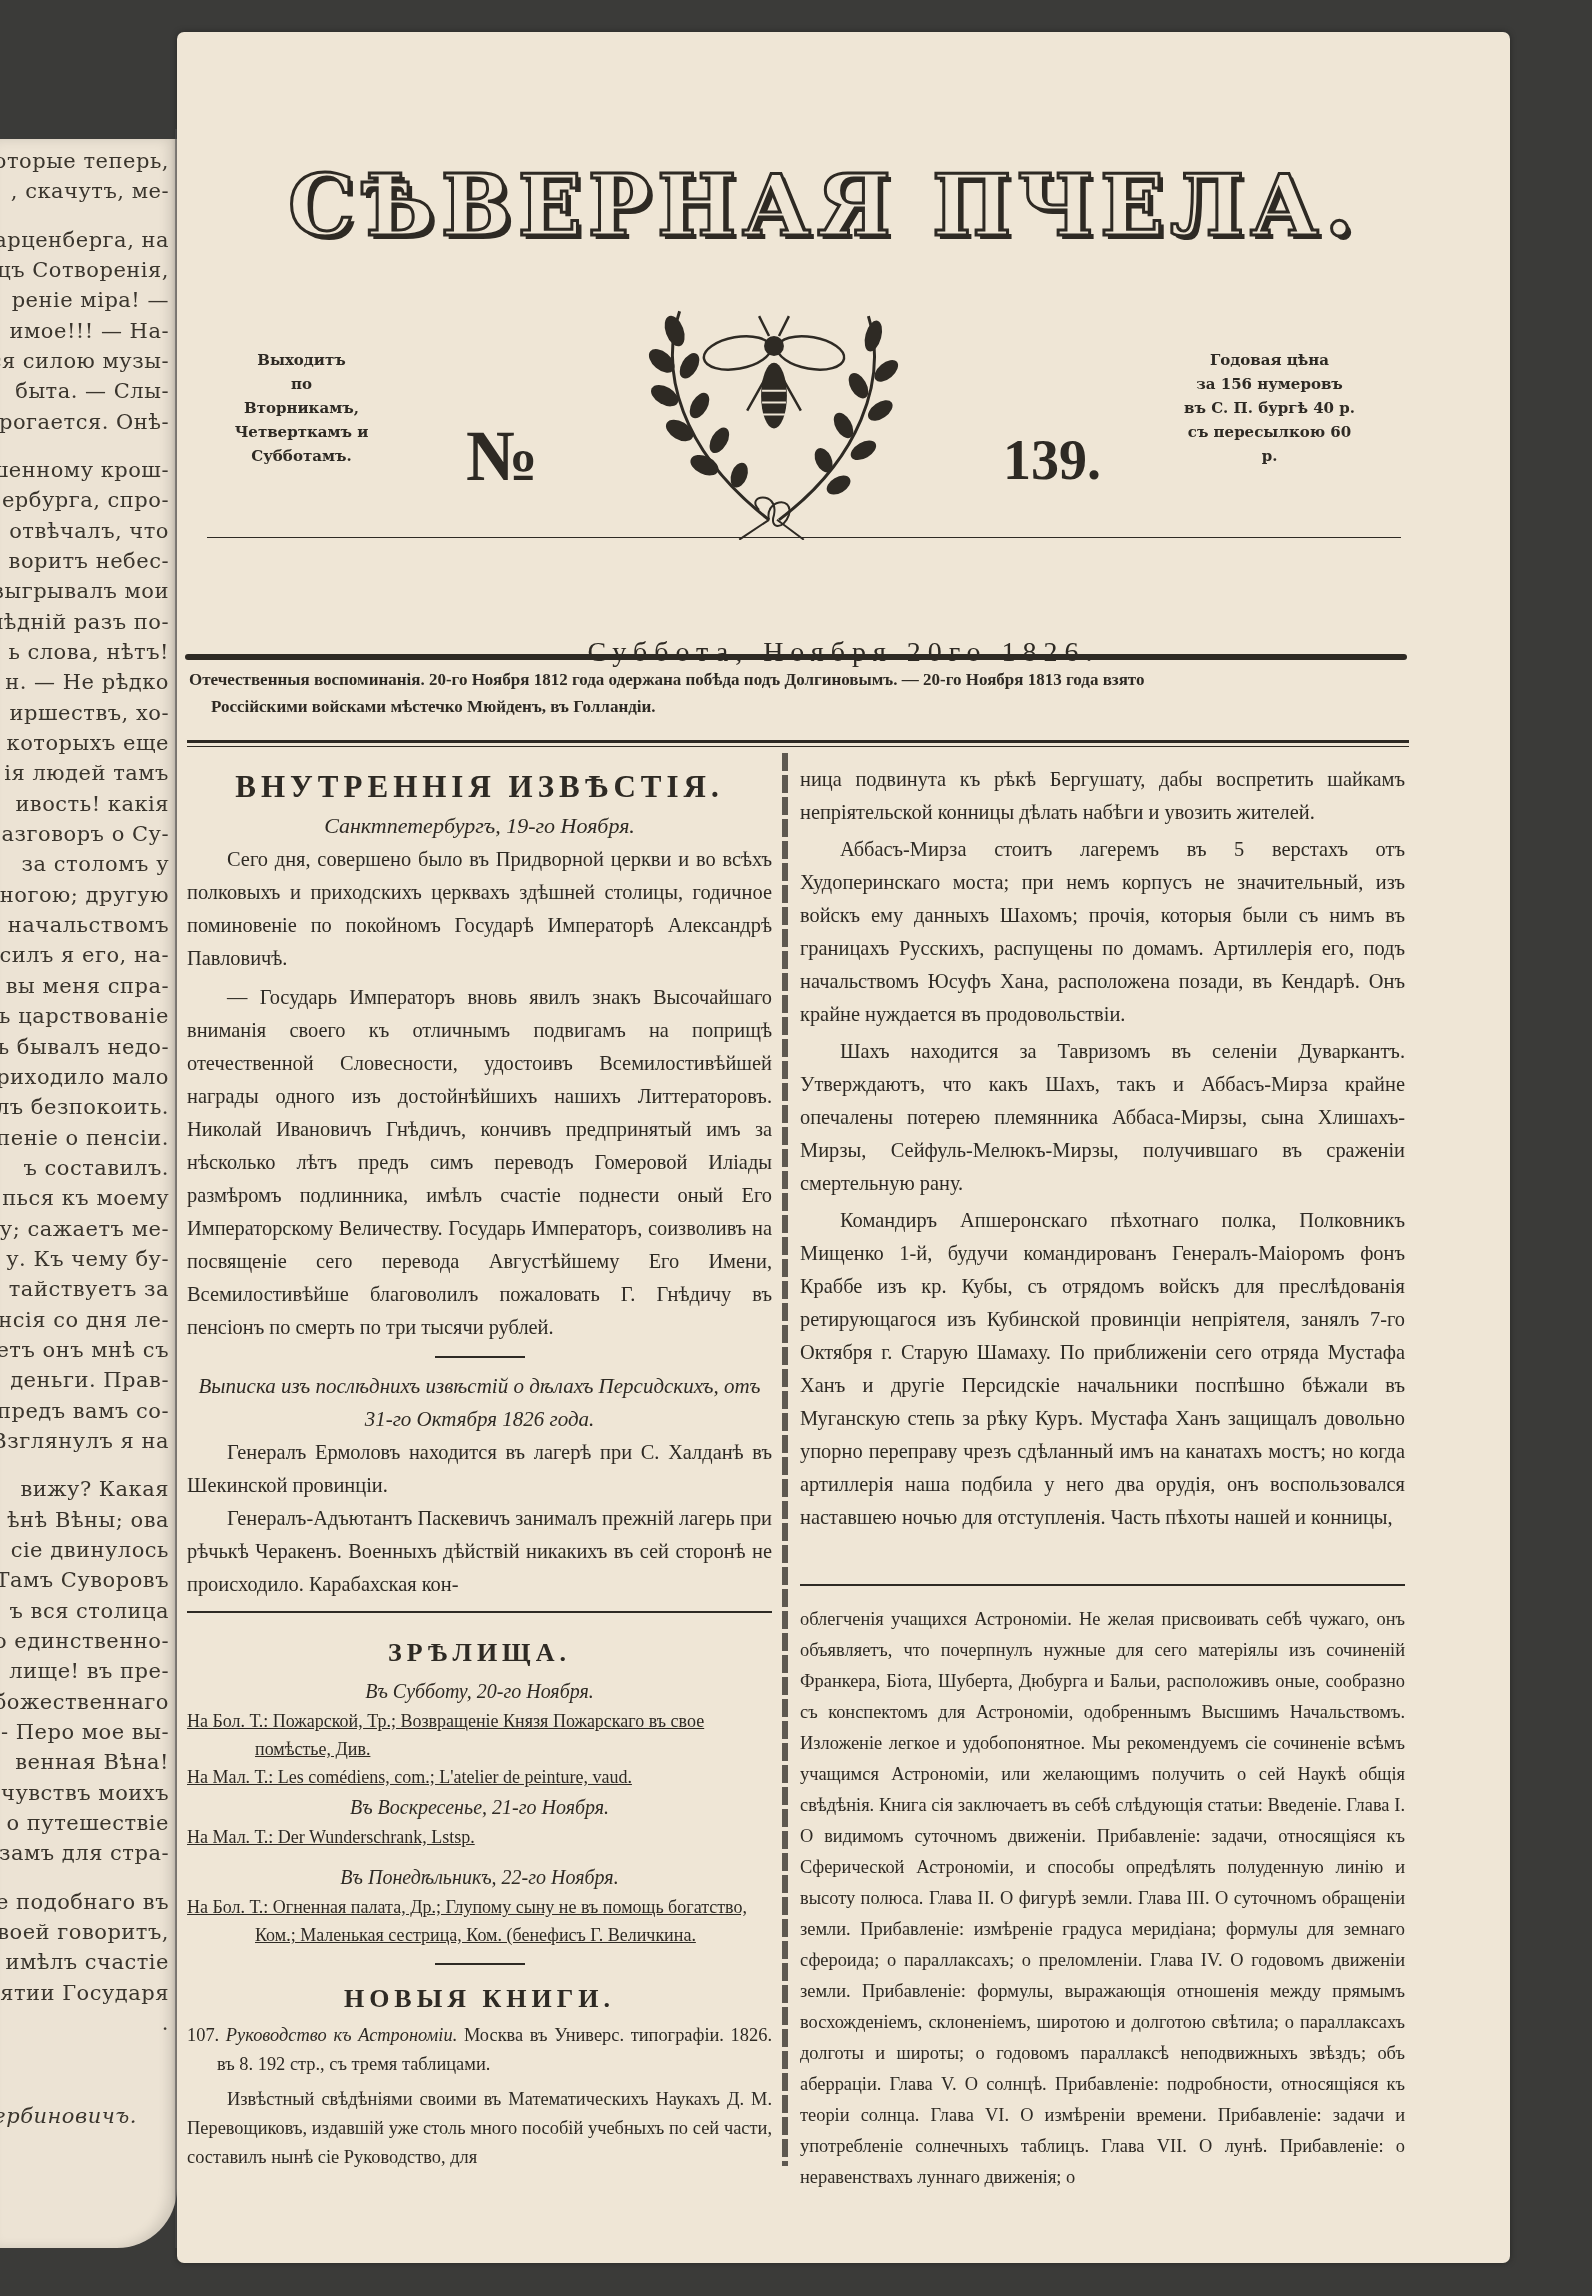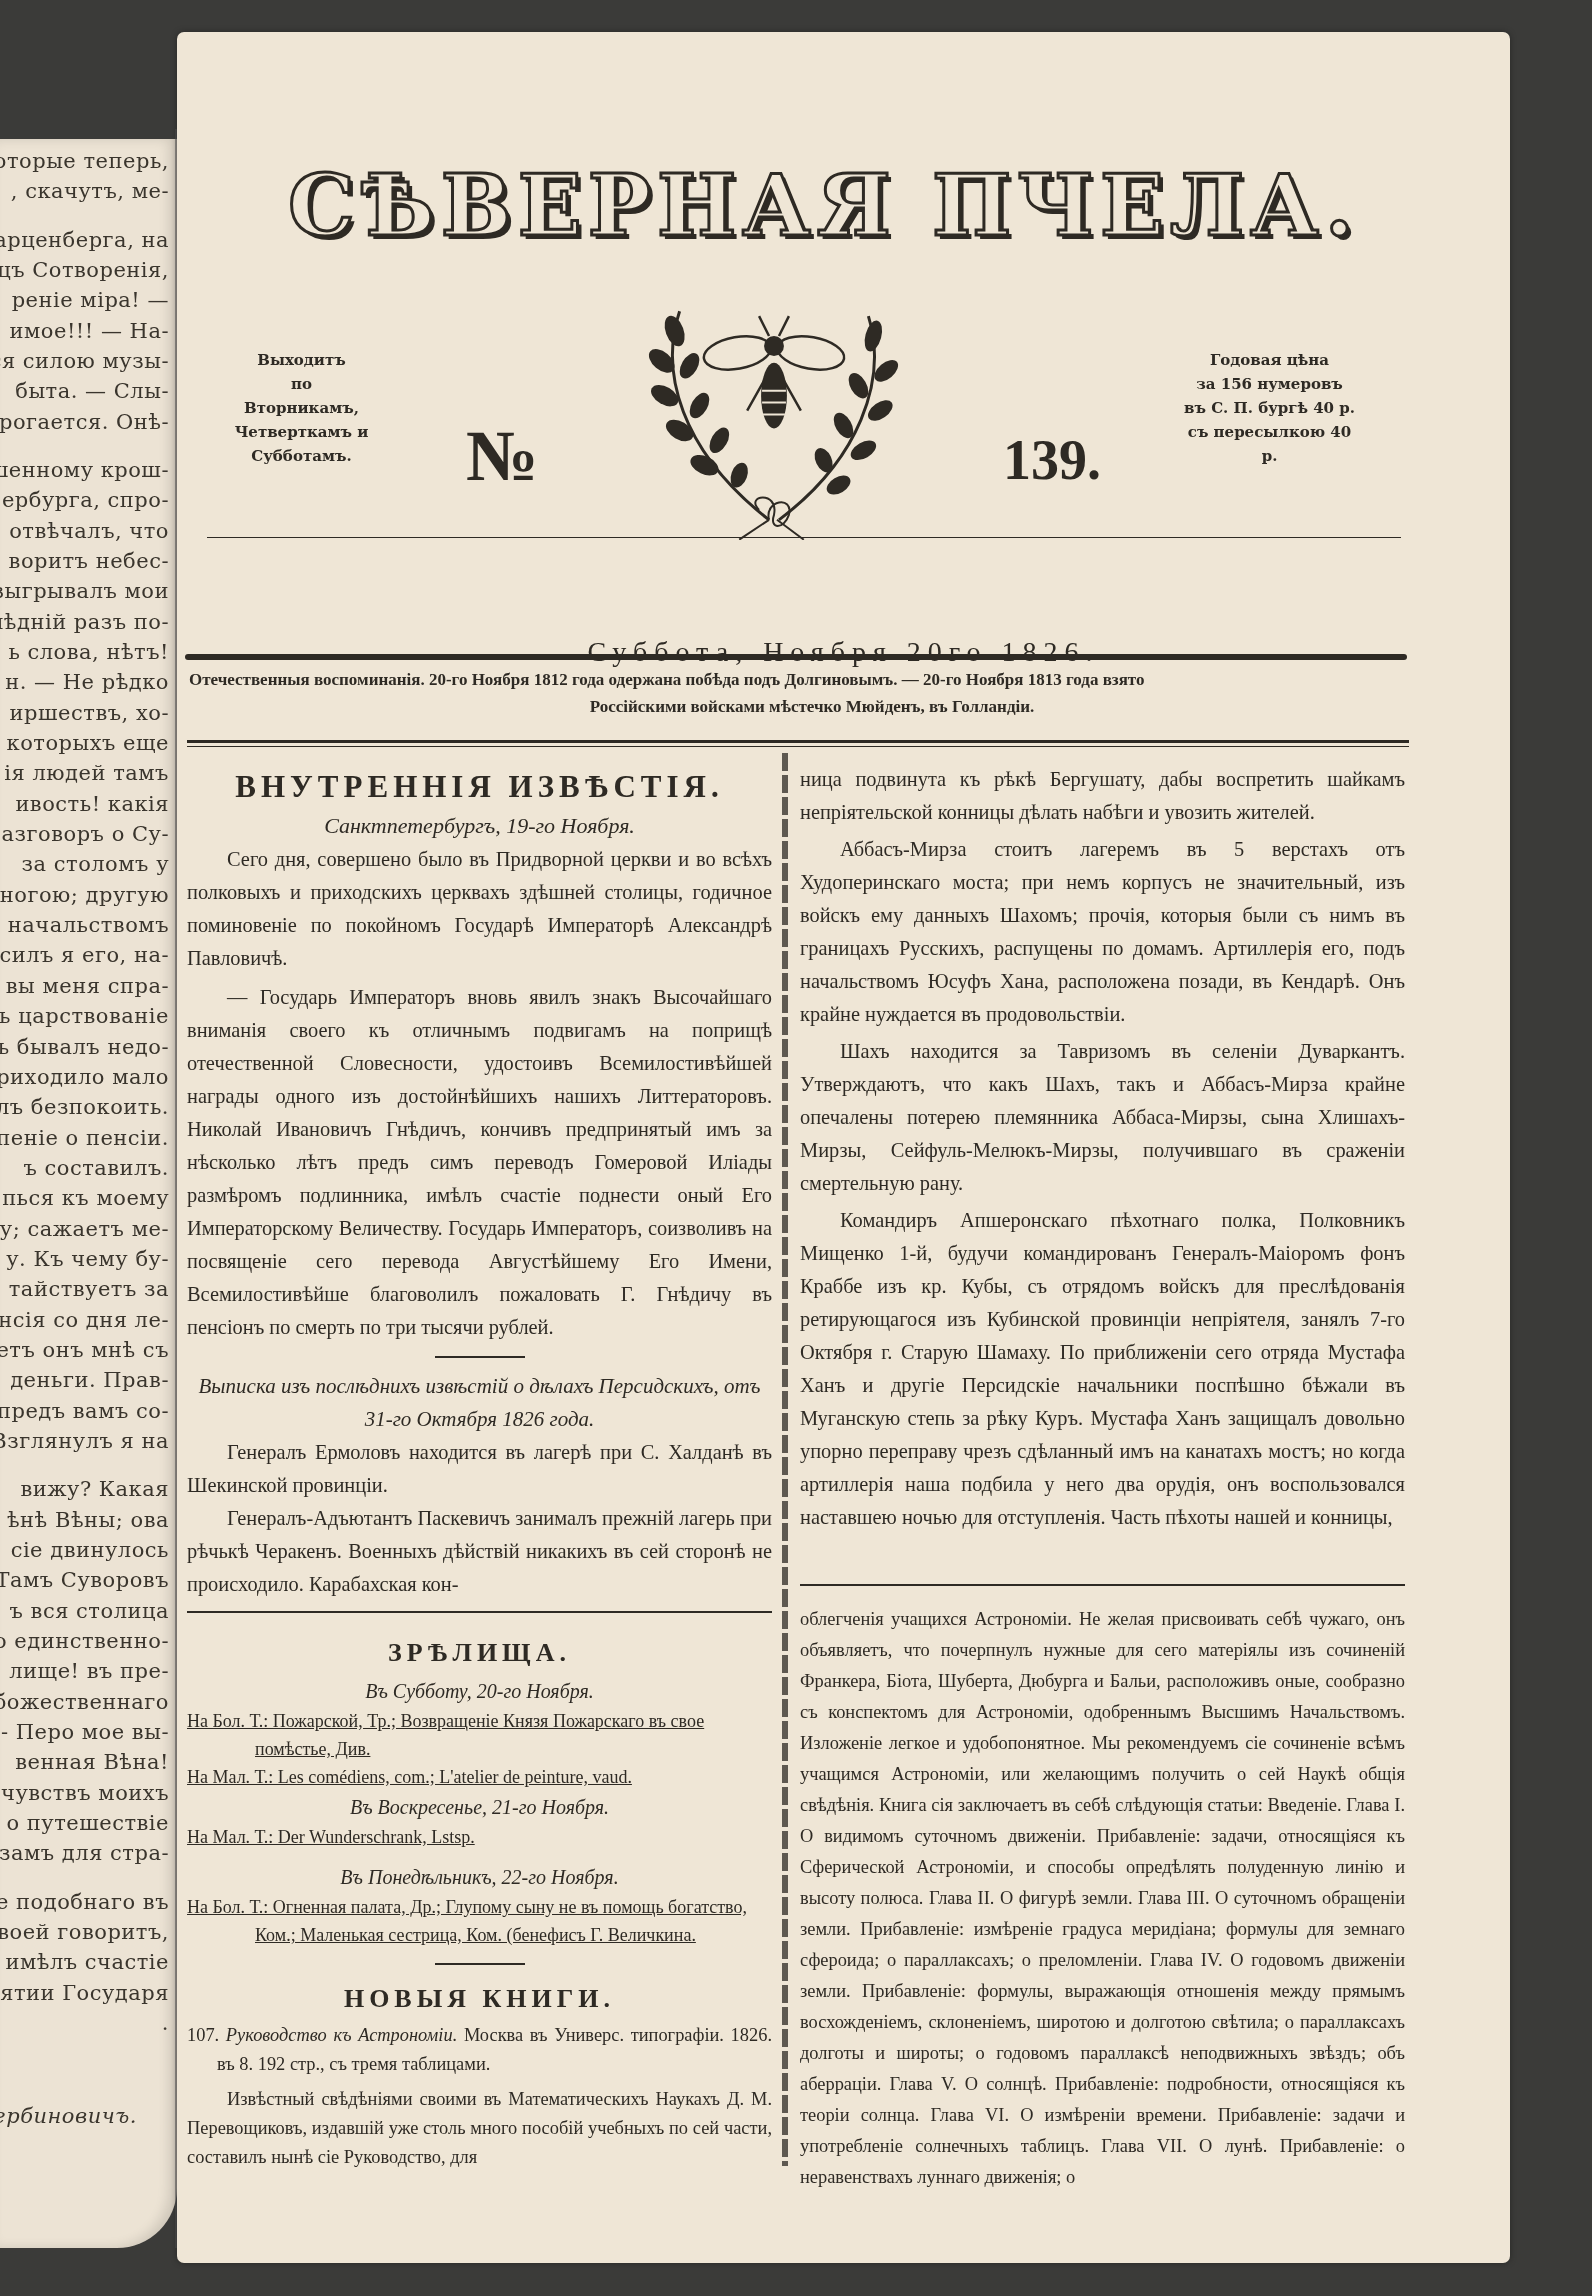--- a/index.html
+++ b/index.html
@@ -52,21 +52,21 @@
   }
   .thick-rule {
     position:absolute; left:8px; top:622px; width:1222px; height:6px;
     background:linear-gradient(to bottom,#2e2a24,#2e2a24);
     border-radius:3px;
   }
   .memorial {
     position:absolute; left:12px; top:634px; width:1224px;
     font-family:"Liberation Serif", serif; font-weight:bold; font-size:17px; line-height:27px;
   }
-  .memorial .cont { padding-left:22px;text-align:center; }
+  .memorial .cont { padding-left:22px; }
   .double-rule { position:absolute; left:10px; top:708px; width:1222px; height:3px; border-top:3px solid #2e2a24; border-bottom:1px solid #2e2a24; }
   .col-divider { position:absolute; left:605px; top:721px; width:6px; height:1413px;
     background:repeating-linear-gradient(to bottom,#2e2a24 0 18px,transparent 18px 22px); opacity:0.75; }
 
   .col { position:absolute; font-family:"Liberation Serif", serif; font-size:20.4px; line-height:33px; text-align:justify; }
   .col-left { left:10px; width:585px; top:731px; }
   .col-right-top { left:623px; width:605px; top:731px; }
   .col-right-bottom { left:623px; width:605px; top:1572px; font-size:18.4px; line-height:31px; }
   .col p { margin:0; }
   .indent { text-indent:40px; }
@@ -205,21 +205,21 @@
       <path d="M143 100 H167 M143 112 H167 M144 124 H166" stroke="#efe6d6" stroke-width="2"></path>
     </g>
   </svg>
 
   <div class="issue-number">139.</div>
 
   <div class="price-right">
     <div>Годовая цѣна</div>
     <div>за 156 нумеровъ</div>
     <div>въ С. П. бургѣ 40 р.</div>
-    <div>съ пересылкою 40 р.</div>
+    <div>съ пересылкою 60 р.</div>
   </div>
 
   <div class="rule-thin" style="left:30px; top:505px; width:1194px; height:1px;"></div>
 
   <div class="date-line">Суббота, Ноября 20го 1826.</div>
 
   <div class="thick-rule"></div>
 
   <div class="memorial">
     <div>Отечественныя воспоминанія. 20-го Ноября 1812 года одержана побѣда подъ Долгиновымъ. — 20-го Ноября 1813 года взято</div>

